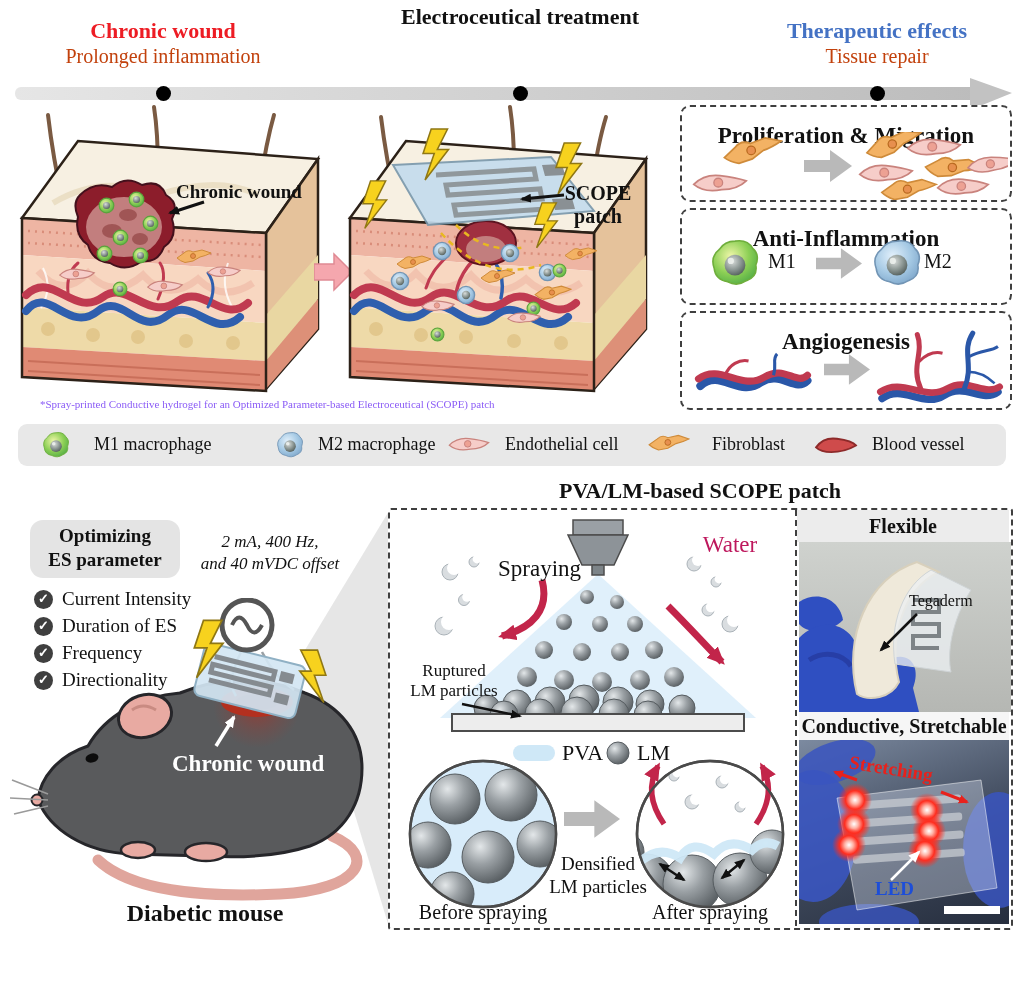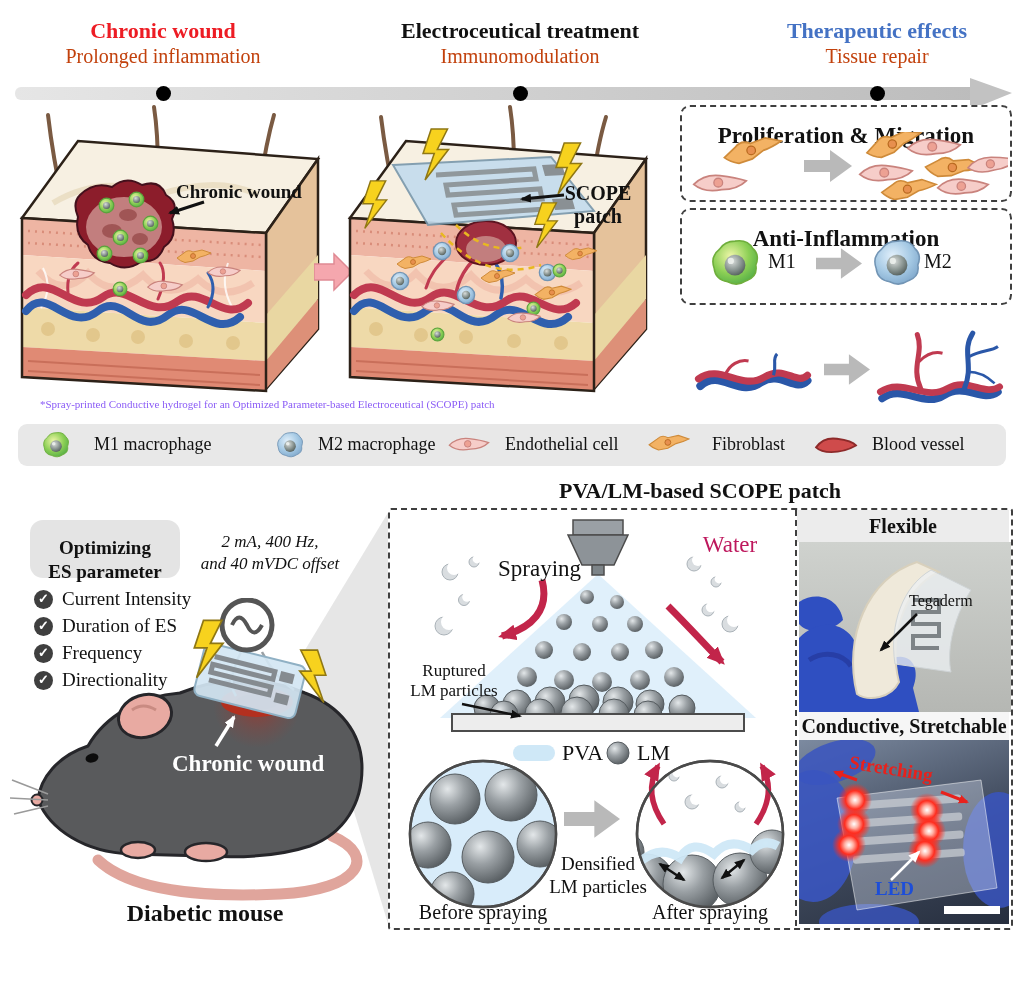--- a/index.html
+++ b/index.html
@@ -122,23 +122,22 @@
         <circle cx="10" cy="10" r="8.6" fill="url(#m2G)" stroke="#7295b5" stroke-width="1.4"></circle>
         <circle cx="10" cy="10" r="4.2" fill="url(#nucG)"></circle>
       </symbol>
     </defs>
   </svg>
 
   <div class="abs ctr" style="left:13px;top:18px;width:300px">
     <div class="phase-title" style="color:#ed1c24">Chronic wound</div>
     <div class="phase-sub">Prolonged inflammation</div>
   </div>
-  <div class="abs ctr" style="left:370px;top:18px;width:300px">
+  <div class="abs ctr" style="left:370px;top:4px;width:300px">
     <div class="phase-title">Electroceutical treatment</div>
-    <div class="phase-sub">Immunomodulation</div>
   </div>
   <div class="abs ctr" style="left:727px;top:18px;width:300px">
     <div class="phase-title" style="color:#4472c4">Therapeutic effects</div>
     <div class="phase-sub">Tissue repair</div>
   </div>
 
   <div class="abs" style="left:15px;top:87px;width:962px;height:13px;background:linear-gradient(90deg,#e6e6e6,#bcbcbc);border-radius:6px"></div>
   <svg class="abs" style="left:970px;top:76px" width="46" height="36">
     <polygon points="0,2 42,17 0,34" fill="#c2c2c2"></polygon>
   </svg>
@@ -313,20 +312,23 @@
     <div class="fx-title">Anti-Inflammation</div>
   </div>
   <svg class="abs" style="left:688px;top:234px" width="320" height="64">
     <use href="#m1cell" x="22" y="4" width="50" height="50"></use>
     <use href="#blockArrow" x="128" y="14" width="46" height="31"></use>
     <use href="#m2cell" x="184" y="4" width="50" height="50"></use>
   </svg>
   <div class="lbl" style="left:768px;top:250px;font-size:20px">M1</div>
   <div class="lbl" style="left:924px;top:250px;font-size:20px">M2</div>
 
+  <div class="dashbox" style="left:680px;top:311px;width:332px;height:99px;box-sizing:border-box">
+    <div class="fx-title">Angiogenesis</div>
+  </div>
   <svg class="abs" style="left:688px;top:330px" width="320" height="78">
     <use href="#vSmall" x="6" y="22" width="118" height="50"></use>
     <use href="#blockArrow" x="136" y="24" width="46" height="31"></use>
     <use href="#vBig" x="188" y="-2" width="128" height="84"></use>
   </svg>
 
   <div class="lbl" style="left:40px;top:398px;font-size:11px;color:#8b5cf6">*Spray-printed Conductive hydrogel for an Optimized Parameter-based Electroceutical (SCOPE) patch</div>
 
   <div class="legendbar"></div>
   <svg class="abs" style="left:42px;top:431px" width="28" height="28">
@@ -347,21 +349,21 @@
   <div class="leg-label" style="left:712px">Fibroblast</div>
   <svg class="abs" style="left:814px;top:435px" width="44" height="20">
       <use href="#vIcon" width="44" height="19"></use>
     </svg>
   <div class="leg-label" style="left:872px">Blood vessel</div>
 
   <svg class="abs" style="left:0;top:0" width="1024" height="987" pointer-events="none">
     <polygon points="305,650 389,511 389,927" fill="#dedede" opacity="0.75"></polygon>
   </svg>
 
-  <div class="abs ctr" style="left:30px;top:520px;width:150px;height:58px;background:#e4e4e4;border-radius:13px;padding-top:16px;box-sizing:border-box">
+  <div class="abs ctr" style="left:30px;top:520px;width:150px;height:58px;background:#e4e4e4;border-radius:13px;padding-top:4px;box-sizing:border-box">
     <div class="b" style="font-size:19px;line-height:24px">Optimizing</div>
     <div class="b" style="font-size:19px;line-height:24px">ES parameter</div>
   </div>
   <div class="abs ctr i" style="left:185px;top:531px;width:170px;font-size:17px;line-height:22px">
     <div>2 mA, 400 Hz,</div>
     <div>and 40 mVDC offset</div>
   </div>
   <div class="chk" style="top:588px">
     <span class="dot">✓</span>
     <span class="txt">Current Intensity</span>

